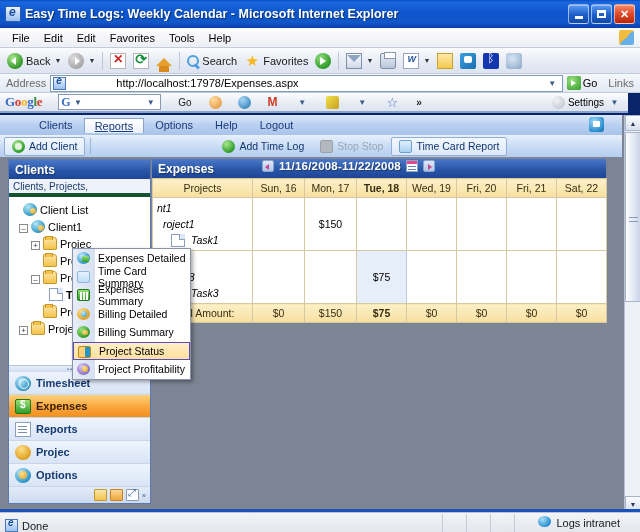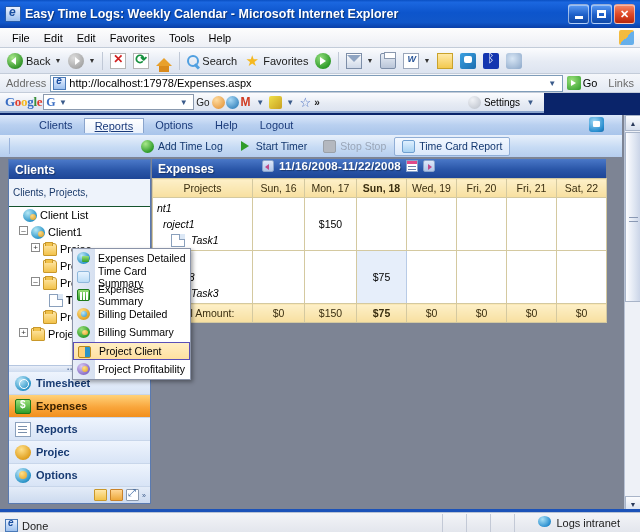--- a/index.html
+++ b/index.html
@@ -122,36 +122,36 @@
   .addr-lbl { color: #6a6a6a; font-size: 11px; padding-left: 3px; }
   .addr-input {
     flex: 1; height: 17px; background: #fff; border: 1px solid #7f9db9;
     display: flex; align-items: center; padding: 0 2px; gap: 3px;
     font-size: 11px; color: #000;
   }
   .addr-ico { width: 13px; height: 13px; background: linear-gradient(to bottom,#eaf2ff,#9cc0ef);
     border: 1px solid #4a7ab8; flex: none; position: relative; }
   .addr-ico::after { content:"e"; position:absolute; left:2px; top:-3px; font-size:10px;
     font-style:italic; font-weight:bold; color:#1a4fa0; }
-  .addr-text { flex: 1; overflow: hidden; white-space: nowrap; }
+  .addr-text { flex: 1; overflow: hidden; white-space: nowrap; margin-left: 47px; }
   .ddn { width: 15px; height: 15px; display:flex; align-items:center; justify-content:center;
     color:#3a5a8a; font-size:8px; }
   .go-btn { display:flex; align-items:center; gap:2px; font-size:11px; padding-right:4px; }
   .go-ico { width:14px;height:14px; background:radial-gradient(circle at 35% 30%,#9ae07a,#2f9c2a);
     border-radius:2px; position:relative; }
   .go-ico::after { content:""; position:absolute; left:4px;top:4px; width:0;height:0;
     border-top:3px solid transparent;border-bottom:3px solid transparent;border-left:5px solid #fff; }
   .links-lbl { color:#6a6a6a; font-size:11px; padding:0 3px; }
 
   
   .g-bar {
-    position: absolute; left:0; top:93px; width:544px; height:20px;
+    position: absolute; left:0; top:93px; width:628px; height:20px;
     background: linear-gradient(to bottom,#fbfcfe,#e6ebf4 60%,#dde4f0);
     border-bottom: 2px solid #8aa4cc;
-    display:flex; align-items:center; padding:0 3px; gap:1px;
+    display:flex; align-items:center; padding:0 3px; gap:16px;
   }
   .g-logo { font-family:"Liberation Serif",serif; font-size:13px; font-weight:bold; letter-spacing:-.3px; padding-left:2px; }
   .g-logo i { font-style: normal; }
   .g-c1{color:#3a6ec4}.g-c2{color:#e03a2a}.g-c3{color:#f5b820}.g-c4{color:#3a8f3a}
   .g-input { flex:1; height:16px; background:#fff; border:1px solid #8a99ae;
     display:flex; align-items:center; padding:0 2px; }
   .g-gicon { color:#3a6ec4; font-weight:bold; font-family:"Liberation Serif",serif; font-size:12px; }
   .g-item { display:flex; align-items:center; gap:2px; font-size:10px; color:#222; padding:0 1px; }
   .g-dot { width:13px;height:13px;border-radius:50%; }
   .g-settings { display:flex; align-items:center; gap:3px; font-size:10px; padding-right:3px; }
@@ -204,24 +204,24 @@
   
   .sidebar {
     position:absolute; left:8px; top:44px; width:143px; height:345px;
     background:#fff; border:1px solid #5a7ab0;
   }
   .sb-head {
     height:19px; background: linear-gradient(to bottom,#4a78c8,#2a56a8 55%,#1d4596);
     color:#fff; font-weight:bold; font-size:12px; display:flex; align-items:center; padding-left:6px;
     text-shadow:1px 1px 1px rgba(0,0,0,.35);
   }
-  .sb-sub { height:28px; background:#eef3fb; border-bottom:1px solid #14532d;
+  .sb-sub { height:18px; background:#eef3fb; border-bottom:4px solid #14532d;
     font-size:10px; color:#1a3a6a; display:flex; align-items:center; padding-left:4px; }
   .sb-tree { padding:2px 0 0 2px; height:268px; overflow:hidden; }
-  .tnode { display:flex; align-items:flex-start; height:17px; font-size:11px; color:#000; white-space:nowrap; }
+  .tnode { display:flex; align-items:flex-end; height:17px; font-size:11px; color:#000; white-space:nowrap; }
   .exp { width:9px;height:9px; border:1px solid #8a8a8a; background:#fff; flex:none;
     font-size:8px; line-height:7px; text-align:center; color:#333; margin-right:3px; }
   .expspace { width:12px; flex:none; }
   .ti { width:14px;height:13px;flex:none;margin-right:3px;position:relative; }
   .ti-clients { border-radius:50%; background:radial-gradient(circle at 35% 30%,#b5e8f5,#2a94c8 70%,#16688f); }
   .ti-clients::after{content:"";position:absolute;left:7px;top:5px;width:6px;height:6px;border-radius:50%;
     background:radial-gradient(circle at 35% 30%,#f9d98a,#d89a18);}
   .ti-folder { background: linear-gradient(to bottom,#ffe7a8,#f2c24a); border:1px solid #c9982a; border-radius:1px 3px 1px 1px; }
   .ti-folder::before{content:"";position:absolute;left:1px;top:-2px;width:6px;height:3px;
     background:#f2c24a;border:1px solid #c9982a;border-bottom:none;border-radius:1px 1px 0 0;}
@@ -502,29 +502,29 @@
         <div class="nav-item active">Reports</div>
         <div class="nav-item">Options</div>
         <div class="nav-item">Help</div>
         <div class="nav-item">Logout</div>
         <div class="brand">
           <span class="brand-ico"></span>
         </div>
       </div>
 
       <div class="app-tb">
+        <div class="tbtn framed">
+          <span class="mini mi-client"></span>
+          <span>Add Client</span>
+        </div>
         <div class="tbtn-sep"></div>
         <div style="width:118px"></div>
         <div class="tbtn">
           <span class="mini mi-log"></span>
           <span>Add Time Log</span>
-        </div>
-        <div class="tbtn">
-          <span class="mini mi-play"></span>
-          <span>Start Timer</span>
         </div>
         <div class="tbtn disabled">
           <span class="mini mi-stop"></span>
           <span>Stop Stop</span>
         </div>
         <div class="tbtn framed">
           <span class="mini mi-rep"></span>
           <span>Time Card Report</span>
         </div>
       </div>
@@ -627,21 +627,21 @@
             <col style="width:50px">
               <col style="width:50px">
               <col style="width:50px">
               <col style="width:50px">
           </colgroup>
           <thead>
             <tr>
               <th class="colproj">Projects</th>
               <th>Sun, 16</th>
               <th>Mon, 17</th>
-              <th class="today">Sun, 18</th>
+              <th class="today">Tue, 18</th>
               <th>Wed, 19</th>
               <th>Fri, 20</th>
               <th>Fri, 21</th>
               <th>Sat, 22</th>
             </tr>
           </thead>
           <tbody>
             <tr style="height:53px">
               <td class="rowlabel" style="height:53px">
                 <div class="cellstack">
@@ -719,21 +719,21 @@
         <div class="dd-item">
           <span class="dd-ico di-billd"></span>
           <span>Billing Detailed</span>
         </div>
         <div class="dd-item">
           <span class="dd-ico di-bills"></span>
           <span>Billing Summary</span>
         </div>
         <div class="dd-item sel">
           <span class="dd-ico di-pstat"></span>
-          <span>Project Client</span>
+          <span>Project Status</span>
         </div>
         <div class="dd-item">
           <span class="dd-ico di-pprof"></span>
           <span>Project Profitability</span>
         </div>
       </div>
 
     </div>
   </div>
 

